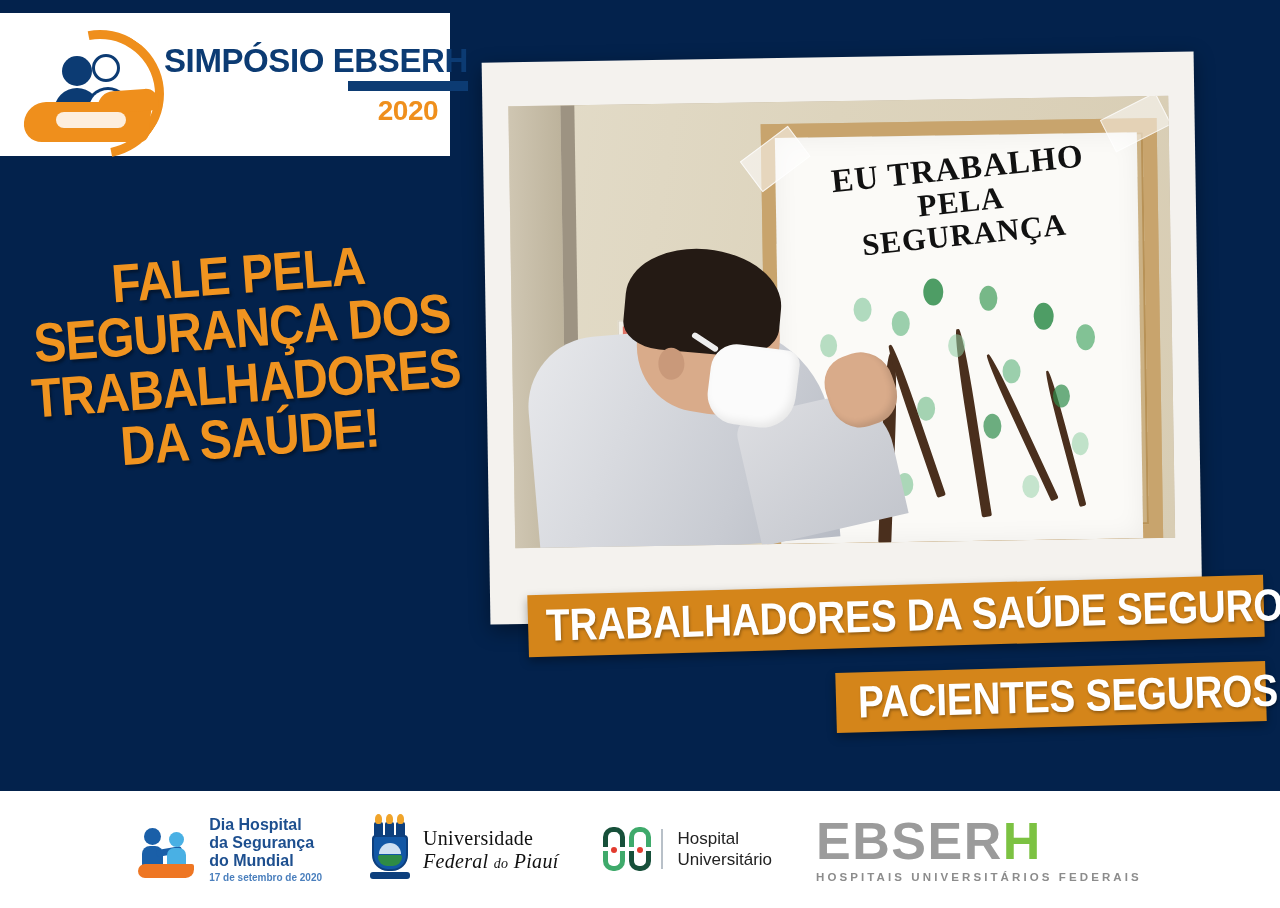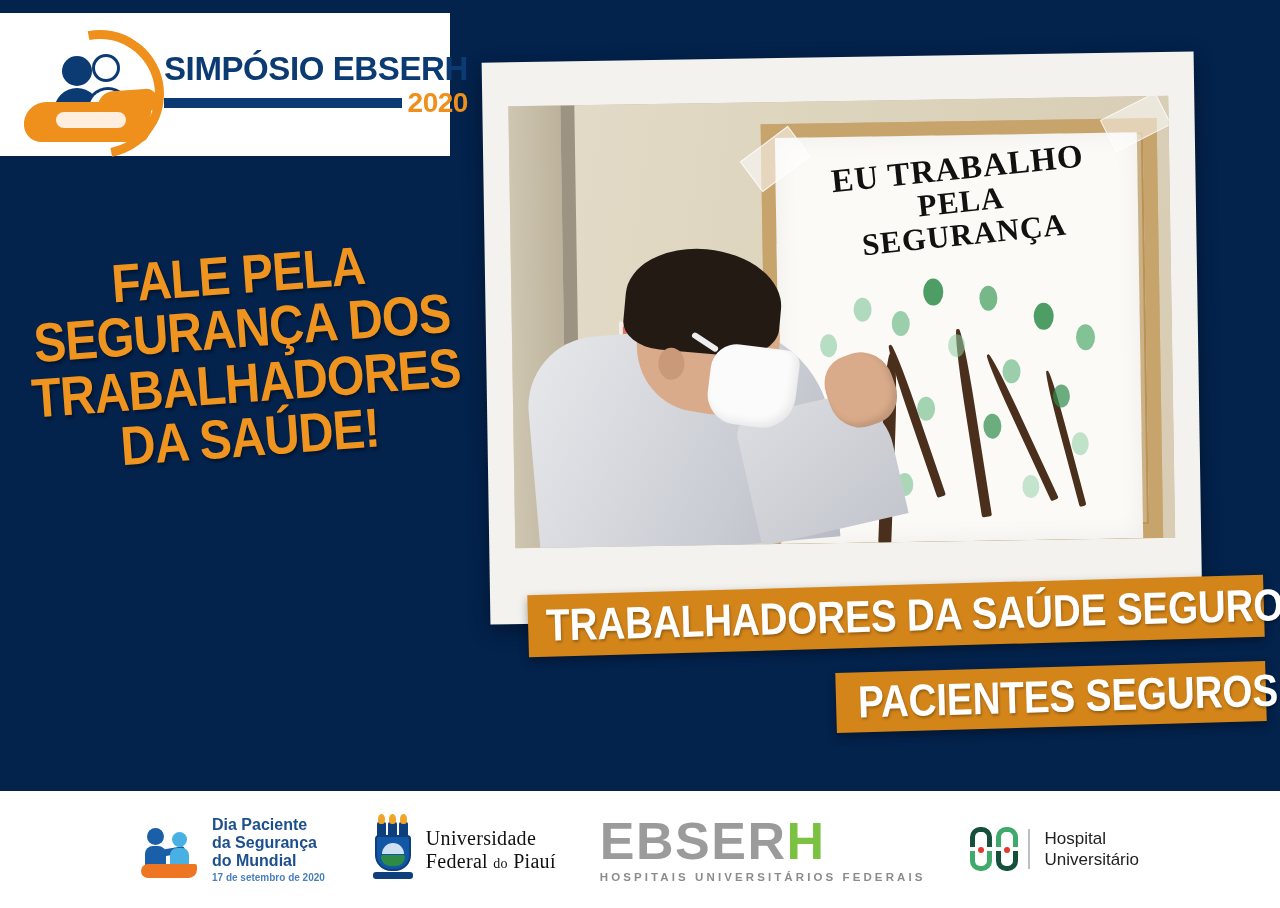--- a/index.html
+++ b/index.html
@@ -51,30 +51,30 @@
     transform:skewX(-6deg);
   }
   .logo-mark .hand:after{
     content:"";position:absolute;right:-6px;top:-12px;width:60px;height:22px;
     background:#ef8f1c;border-radius:14px 14px 0 0;transform:rotate(-4deg);
   }
   .logo-mark .thumb{
     position:absolute;left:38px;top:86px;width:70px;height:16px;
     background:#ffffff;border-radius:10px;opacity:.85;
   }
-  .logo-text{display:flex;flex-direction:column;justify-content:center;padding-left:6px;}
+  .logo-text{display:flex;flex-direction:column;justify-content:center;padding-left:6px;align-items:flex-end;}
   .logo-line1{
     font-size:33px;font-weight:bold;color:#0c3b73;letter-spacing:-0.4px;
     line-height:1.02;white-space:nowrap;
   }
   .logo-line2{
     font-size:20.5px;font-weight:bold;color:#0c3b73;letter-spacing:-0.2px;
     line-height:1.2;white-space:nowrap;
   }
-  .logo-line3{display:flex;align-items:center;gap:6px;margin-top:3px;}
+  .logo-line3{display:flex;align-items:center;gap:6px;margin-top:3px;flex-direction:column;}
   .logo-rule{height:10px;background:#0c3b73;flex:1 1 auto;min-width:120px;}
   .logo-year{font-size:28px;font-weight:bold;color:#ef8f1c;letter-spacing:-0.5px;line-height:1;}
 
   
   .headline{
     position:absolute;left:-6px;top:248px;width:500px;
     transform:rotate(-4.2deg);
     text-align:center;
     z-index:4;
   }
@@ -254,21 +254,21 @@
     background:#cfe0f2;
   }
   .ufpi-crest .torch{position:absolute;top:1px;width:9px;height:16px;background:#0d3f7d;border-radius:2px;}
   .ufpi-crest .torch:before{content:"";position:absolute;left:1px;top:-8px;width:7px;height:10px;background:#f0a42a;border-radius:50% 50% 40% 40%;}
   .ufpi-crest .t-a{left:8px;}
   .ufpi-crest .t-b{left:19px;}
   .ufpi-crest .t-c{left:30px;}
   .ufpi-crest .base{position:absolute;left:4px;bottom:0;width:40px;height:7px;background:#0d3f7d;border-radius:3px;}
   .ufpi-text{font-family:"Liberation Serif", serif;color:#111;line-height:1.12;}
   .ufpi-text .u1{font-size:20px;letter-spacing:0.3px;}
-  .ufpi-text .u2{font-size:20px;letter-spacing:0.3px;}
+  .ufpi-text .u2{font-size:20px;letter-spacing:0.3px;font-style:italic;}
   .ufpi-text .small{font-size:14px;}
 
   
   .hu-mark{position:relative;width:54px;height:50px;flex:0 0 54px;}
   .hu-glyph{position:absolute;width:22px;height:20px;box-sizing:border-box;}
   .hu-glyph.top{border:5px solid #1f7a4d;border-bottom:none;border-radius:10px 10px 0 0;top:2px;}
   .hu-glyph.bot{border:5px solid #1f7a4d;border-top:none;border-radius:0 0 10px 10px;top:26px;}
   .hu-a{left:0;}
   .hu-b{left:26px;}
   .hu-dark{border-color:#17503a !important;}
@@ -385,21 +385,21 @@
     <div class="foot-logo">
       <div class="wpsd-mark">
         <div class="p1h"></div>
           <div class="p1b"></div>
         <div class="arm"></div>
         <div class="p2h"></div>
           <div class="p2b"></div>
         <div class="hand"></div>
       </div>
       <div class="wpsd-text">
-        <div class="t1">Dia Paciente</div>
+        <div class="t1">Dia Hospital</div>
         <div class="t1">da Segurança</div>
         <div class="t1">do Mundial</div>
         <div class="t2">17 de setembro de 2020</div>
       </div>
     </div>
 
     <div class="foot-logo">
       <div class="ufpi-crest">
         <div class="torch t-a"></div>
           <div class="torch t-b"></div>
@@ -408,41 +408,41 @@
         <div class="sun"></div>
         <div class="base"></div>
       </div>
       <div class="ufpi-text">
         <div class="u1">Universidade</div>
         <div class="u2">
           <span>Federal</span>
           <span class="small">do</span>
           <span>Piauí</span>
         </div>
-      </div>
-    </div>
-
-    <div class="foot-logo">
-      <div class="ebserh">
-        <div class="word"><span class="gray">EBSER</span><span class="green">H</span></div>
-        <div class="sub">HOSPITAIS UNIVERSITÁRIOS FEDERAIS</div>
       </div>
     </div>
 
     <div class="foot-logo">
       <div class="hu-mark">
         <div class="hu-glyph top hu-a hu-dark"></div>
         <div class="hu-glyph top hu-b hu-light"></div>
         <div class="hu-glyph bot hu-a hu-light"></div>
         <div class="hu-glyph bot hu-b hu-dark"></div>
         <div class="hu-dot d1"></div>
         <div class="hu-dot d2"></div>
         <div class="hu-bar"></div>
       </div>
       <div class="hu-text">
         <div>Hospital</div>
         <div>Universitário</div>
       </div>
     </div>
 
+    <div class="foot-logo">
+      <div class="ebserh">
+        <div class="word"><span class="gray">EBSER</span><span class="green">H</span></div>
+        <div class="sub">HOSPITAIS UNIVERSITÁRIOS FEDERAIS</div>
+      </div>
+    </div>
+
   </div>
 
 </div>
 
 </body></html>

